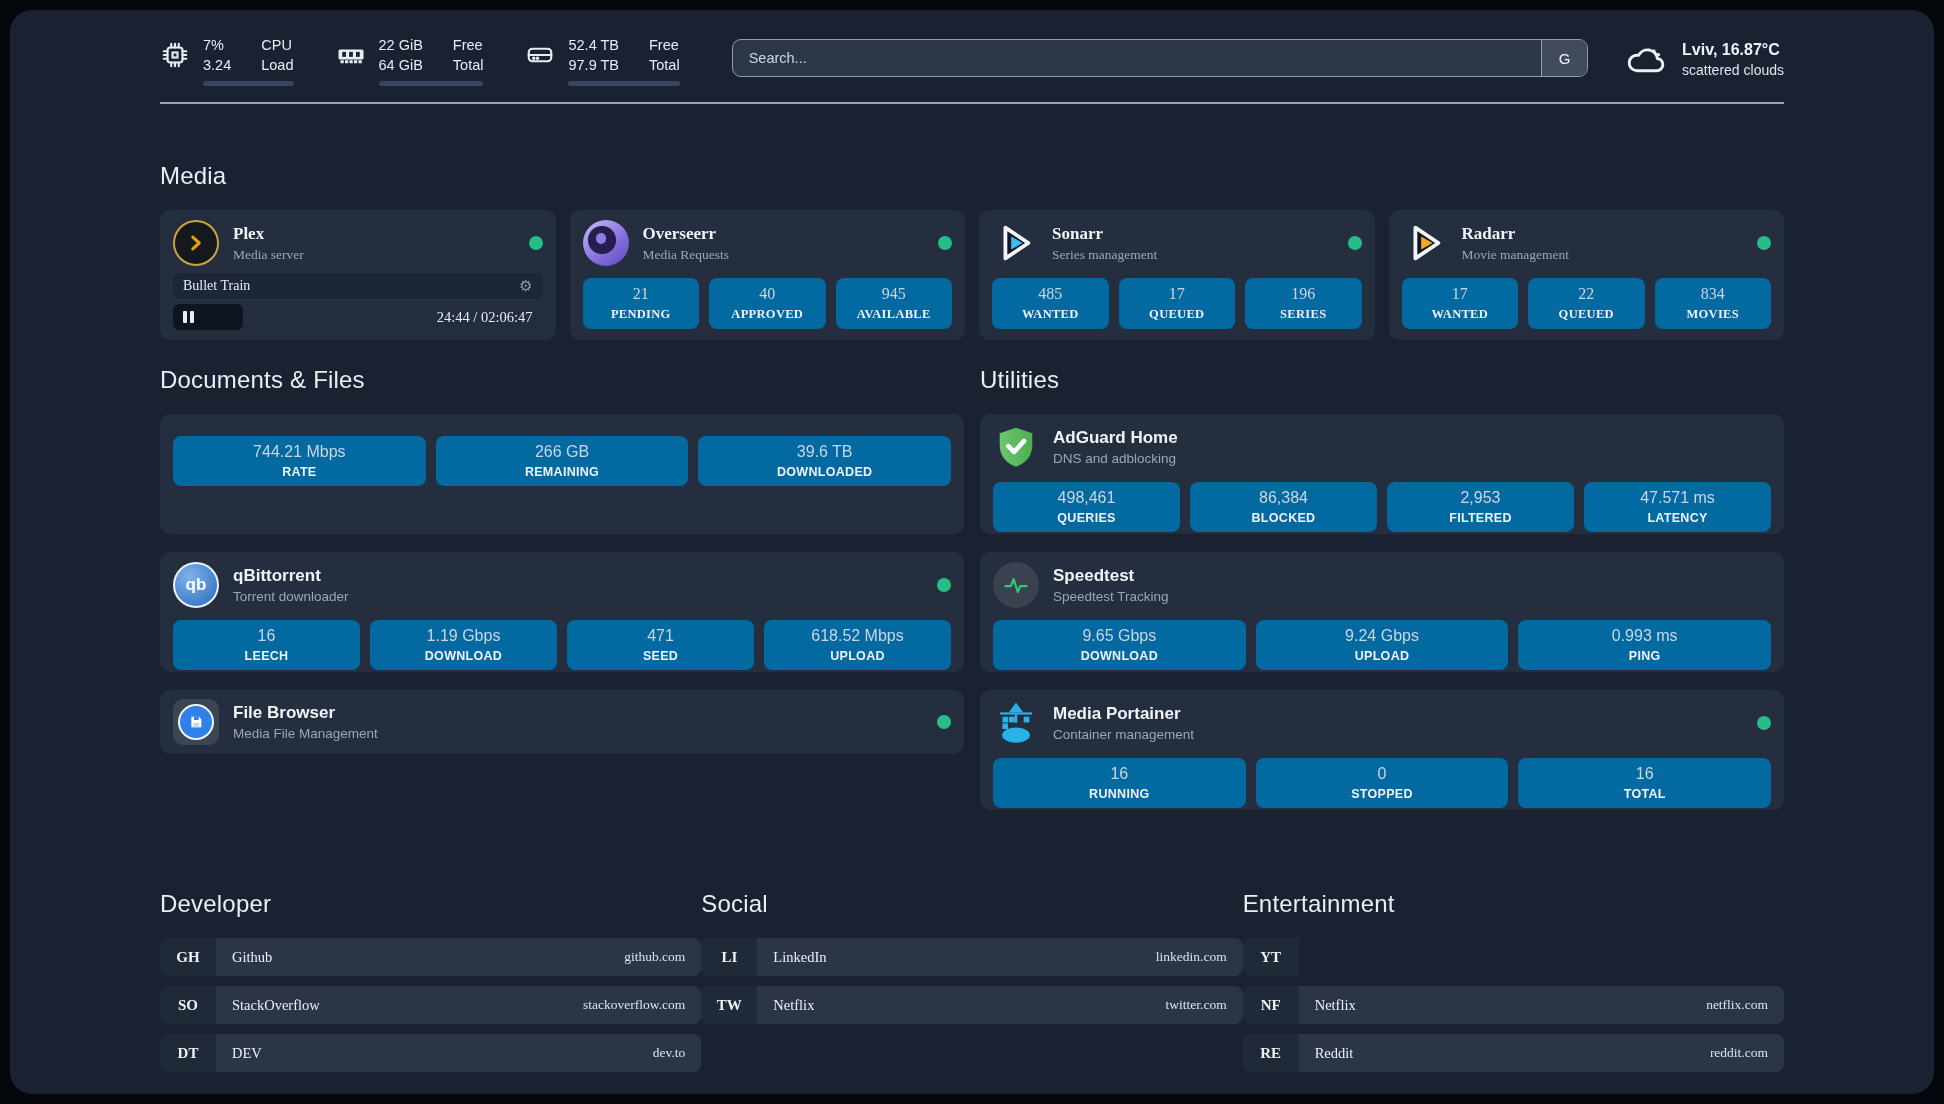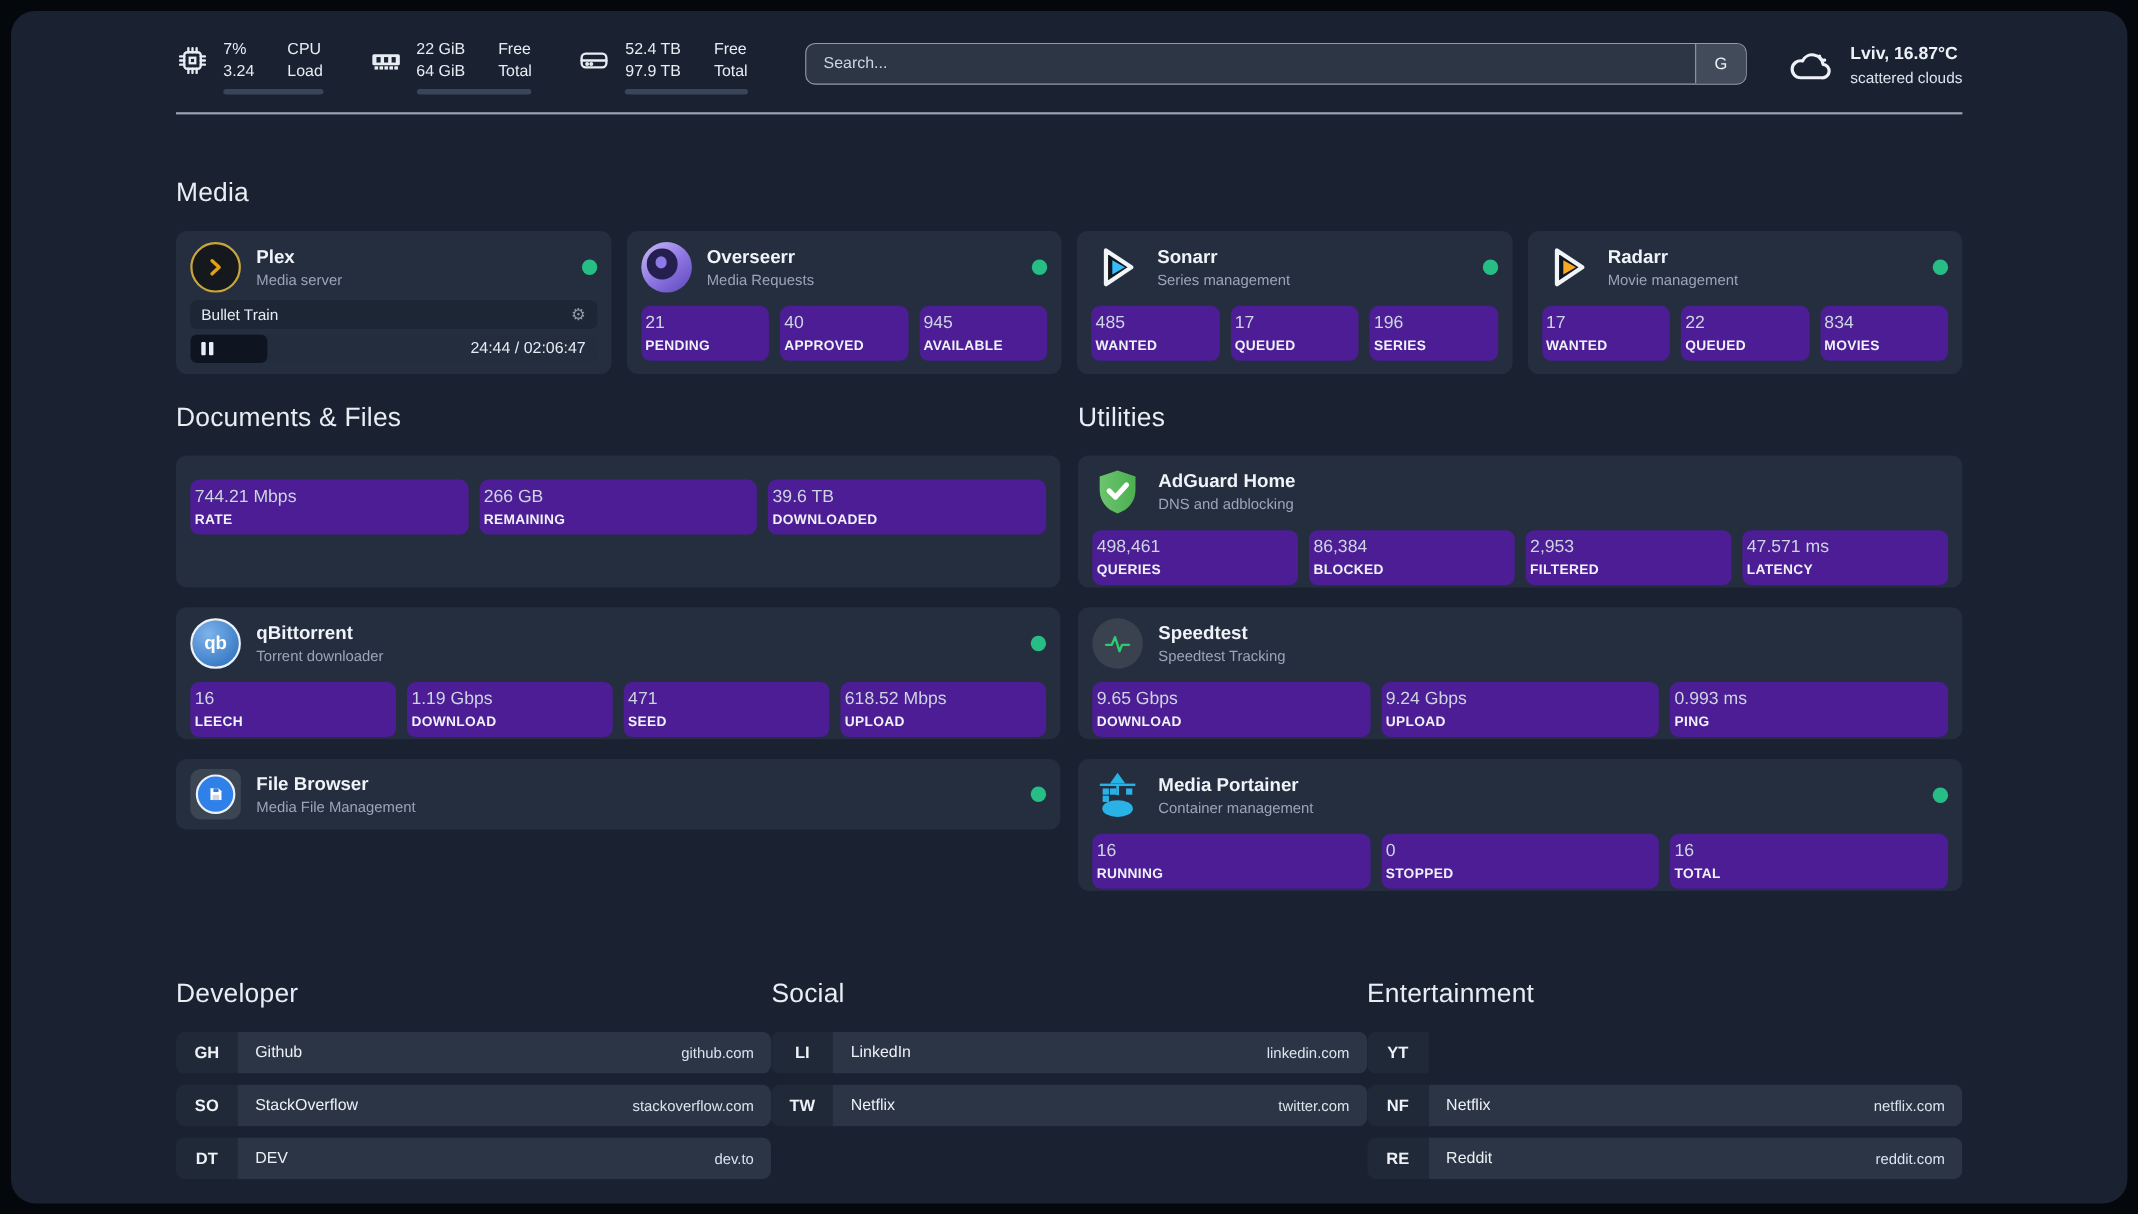--- a/index.html
+++ b/index.html
@@ -24,21 +24,21 @@
   .weather { display:flex; align-items:center; gap:14px; margin-bottom:4px; }
   .weather svg { width:44px; height:36px; }
   .w-main { font-size:16px; font-weight:600; color:#eef2f8; }
   .w-sub  { font-size:14px; color:#dde4ed; margin-top:3px; }
 
   .divider { border:none; border-top:2px solid #9aa4b3; margin-top:16px; }
 
   
   h2.section-title { font-size:24px; font-weight:500; color:#e9eef5; margin-bottom:20px; letter-spacing:.2px; }
   .media-section { margin-top:58px; }
-  .grid4 { display:grid; grid-template-columns:repeat(4,1fr); gap:14px; }
+  .grid4 { display:grid; grid-template-columns:repeat(4,1fr); gap:14px;font-family:Liberation Serif, serif; }
 
   .card { background:#242e3f; border-radius:10px; padding:10px 13px; }
   .grid4 .card { height:130px; }
   .card-head { display:flex; align-items:center; gap:14px; }
   .app-meta { display:flex; flex-direction:column; }
   .app-name { font-size:17px; font-weight:600; color:#f0f4f9; }
   .app-desc { font-size:13.5px; color:#9aa6b8; margin-top:3px; }
   .dot { width:14px; height:14px; border-radius:50%; background:#26be85; margin-left:auto; flex:none; }
 
   .icon-circle { width:46px; height:46px; border-radius:50%; flex:none; display:flex; align-items:center; justify-content:center; position:relative; }
@@ -47,21 +47,21 @@
   .ovs-pupil { position:absolute; width:60%; height:60%; left:13%; top:13%; border-radius:50%; background:#241f4e; }
   .ovs-pupil::after { content:''; position:absolute; width:38%; height:38%; border-radius:50%; background:#8d79e8; left:26%; top:26%; }
   .nzbget { background:#3aa33f; }
   .nzb-text { color:#fff; font-size:10px; font-weight:700; letter-spacing:.2px; }
   .qbit { background:radial-gradient(circle at 35% 30%, #7db3ea 0%, #3c7cc7 75%); border:2px solid #ecf2f9; color:#fff; font-size:17px; font-weight:700; }
   .st-circle { background:#3a4250; }
   .icon-tile { width:46px; height:46px; border-radius:10px; background:#3c4552; flex:none; display:flex; align-items:center; justify-content:center; }
   .fb-circle { width:36px; height:36px; border-radius:50%; background:#2f80e8; border:2.5px solid #ecf2f9; display:flex; align-items:center; justify-content:center; }
 
   .stats { display:flex; gap:10px; margin-top:12px; }
-  .stat { flex:1; background:#4c1d95; border-radius:8px; padding:7px 4px; }
+  .stat { flex:1; background:#0369a1; border-radius:8px; text-align:center; padding:7px 4px; }
   .stat .v { font-size:16px; color:#ccd5e1; }
   .stat .l { font-size:12.5px; font-weight:700; color:#eef2f7; margin-top:4px; letter-spacing:.3px; }
 
   
   .now { margin-top:7px; display:flex; flex-direction:column; gap:5px; }
   .now-row { height:26px; background:#1d2634; border-radius:6px; display:flex; align-items:center; padding:0 10px; color:#e6ecf4; font-size:14px; }
   .now-title-row { justify-content:space-between; }
   .gear { color:#8e99a9; font-size:15px; line-height:1; }
   .now-prog { position:relative; height:26px; background:#232d3d; border-radius:6px; display:flex; align-items:center; overflow:hidden; padding:0 10px; }
   .now-fill { position:absolute; left:0; top:0; bottom:0; background:#0f1520; border-radius:6px; }
@@ -71,21 +71,21 @@
 
   
   .cols2 { display:grid; grid-template-columns:1fr 1fr; gap:16px; margin-top:26px; align-items:start; }
   .cols2 .card { margin-bottom:18px; }
   .cols2 .card.stats-card { height:120px; }
   .card.small { height:64px; display:flex; align-items:flex-end; padding:9px 13px; margin-bottom:0; }
   .card.small .card-head { flex:1; }
 
   
   .bm-grid { display:grid; grid-template-columns:repeat(3,1fr); margin-top:62px; align-items:start; }
-  .bm-row { display:flex; height:38px; margin-bottom:10px; border-radius:8px; overflow:hidden; cursor:pointer; }
+  .bm-row { display:flex; height:38px; margin-bottom:10px; border-radius:8px; overflow:hidden; cursor:pointer;font-family:Liberation Serif, serif; }
   .bm-abbr { width:56px; flex:none; background:#1f2937; color:#eef2f7; font-weight:700; font-size:15px; display:flex; align-items:center; justify-content:center; }
   .bm-main { flex:1; background:#2b3545; display:flex; align-items:center; padding:0 16px; }
   .bm-name { font-size:14.5px; color:#edf1f7; }
   .bm-url { margin-left:auto; font-size:13.5px; color:#dbe3ed; }
 
   svg { display:block; }
 </style>
 </head>
 <body>
 

